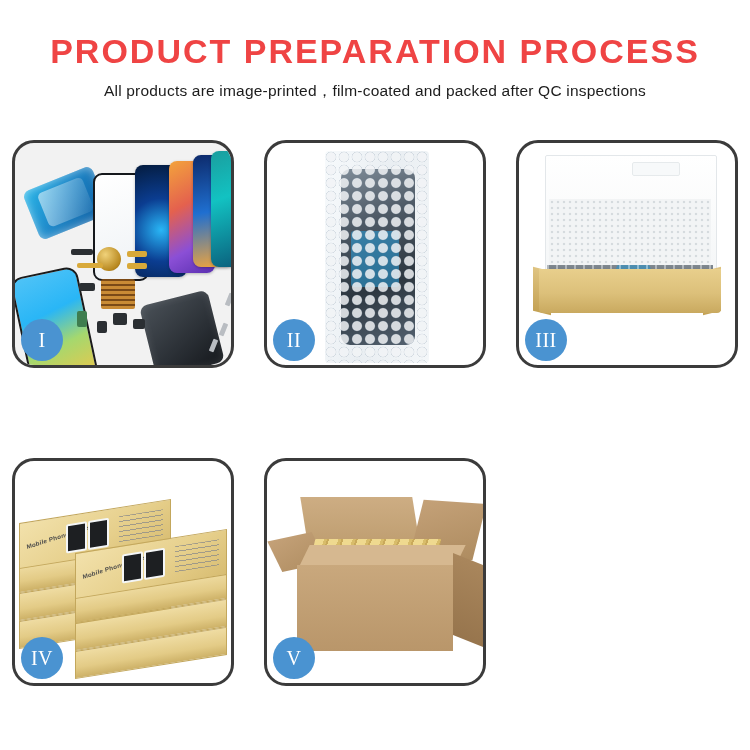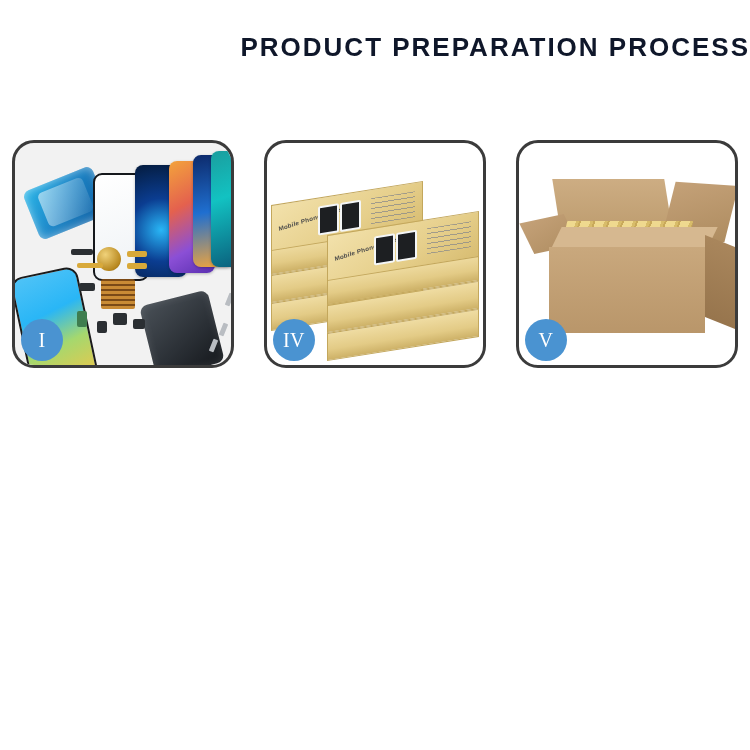--- a/index.html
+++ b/index.html
@@ -14,27 +14,26 @@
     overflow: hidden;
     position: relative;
   }
 
   
   .header {
     text-align: center;
     padding-top: 34px;
   }
   .title {
-    font-size: 26px;
+    font-size: 34px;
     font-weight: 700;
     letter-spacing: 2.0px;
-    color: #0f172a;
+    color: #ef4444;
     line-height: 1.05;
     white-space: nowrap;
-    text-align: right;
   }
   .subtitle {
     margin-top: 11px;
     font-size: 15.5px;
     font-weight: 400;
     letter-spacing: 0.2px;
     color: #1c1c1c;
     white-space: nowrap;
   }
 
@@ -318,20 +317,21 @@
   .tape3 {
     position:absolute; left:40px; top:166px; width:16px; height:24px;
     background: rgba(160,128,88,.5);
   }
 </style>
 </head>
 <body>
 
 <div class="header">
   <div class="title">PRODUCT PREPARATION PROCESS</div>
+  <div class="subtitle">All products are image-printed，film-coated and packed after QC inspections</div>
 </div>
 
 <div class="grid">
 
   <div class="panel tinted">
     <div class="stage">
       <div class="p1">
         <div class="film"></div>
         <div class="glass"></div>
         <div class="scr scr1"></div>
@@ -352,21 +352,45 @@
         <div class="sp" style="left:118px;top:176px;width:12px;height:10px;"></div>
         <div class="sp" style="left:62px;top:168px;width:10px;height:16px;background:#3f7d4f;"></div>
         <div class="scw" style="left:206px;top:180px;"></div>
         <div class="scw" style="left:196px;top:196px;"></div>
         <div class="scw" style="left:212px;top:150px;"></div>
       </div>
     </div>
     <div class="badge">I</div>
   </div>
 
-
+  <div class="panel">
+    <div class="stage">
+      <div class="wrapbag">
+        <div class="wrapped">
+          <div class="tint"></div>
+        </div>
+        <div class="bubbles"></div>
+      </div>
+    </div>
+    <div class="badge">II</div>
+  </div>
+
+  <div class="panel">
+    <div class="stage">
+      <div class="lid">
+        <div class="lidTab"></div>
+      </div>
+      <div class="foam"></div>
+      <div class="boxFlapL"></div>
+      <div class="boxFlapR"></div>
+      <div class="boxInner"></div>
+      <div class="boxBody"></div>
+    </div>
+    <div class="badge">III</div>
+  </div>
 
   <div class="panel">
     <div class="stage">
       <div class="stack">
         <div class="sbox" style="left:0px;  top:74px;"></div>
         <div class="sbox" style="left:0px;  top:102px;"></div>
         <div class="sbox" style="left:0px;  top:130px;"></div>
         <div class="sbox" style="left:56px; top:104px;"></div>
         <div class="sbox" style="left:56px; top:132px;"></div>
         <div class="sbox" style="left:56px; top:160px;"></div>

